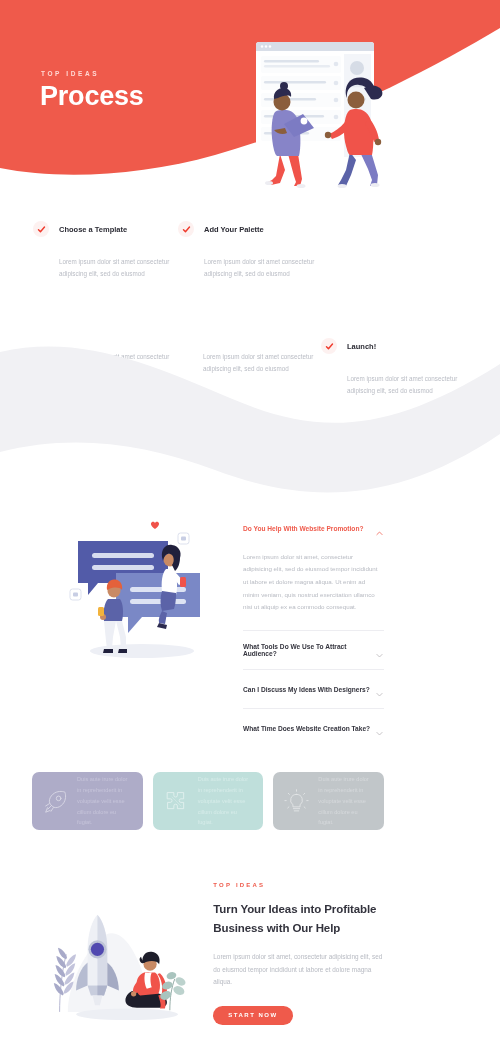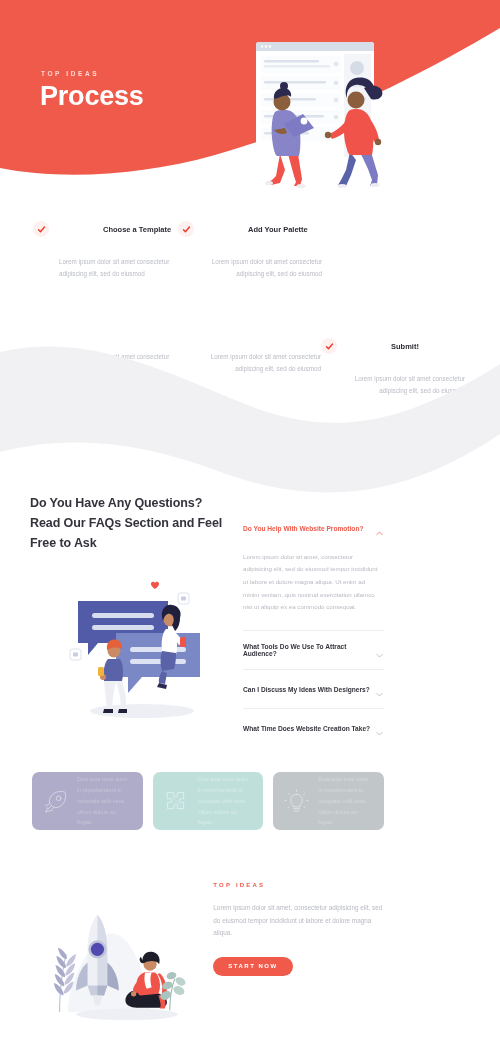--- a/index.html
+++ b/index.html
@@ -25,29 +25,29 @@
     font-size: 27px; font-weight: 700; color: #ffffff; letter-spacing: -0.2px;
   }
   .hero-illu { position: absolute; left: 228px; top: 36px; width: 180px; height: 152px; }
 
   
   .features { position: relative; padding: 0 33px; margin-top: 8px; }
   .feat-row { display: flex; gap: 0; }
   .feat {
     width: 145px; margin-right: 0; position: relative;
   }
-  .feat + .feat { margin-left: 0; text-align: right; }
+  .feat + .feat { margin-left: 0; }
   .feat-head { display: flex; align-items: center; gap: 10px; height: 22px; }
   .check-circle {
     width: 16px; height: 16px; border-radius: 50%;
     background: #fdf1f0; display: flex; align-items: center; justify-content: center;
     flex: none;
   }
   .check-circle svg { display:block; }
-  .feat-title { font-size: 7.5px; font-weight: 700; color: #2b2b34; white-space: nowrap; margin-left: 44px; }
+  .feat-title { font-size: 7.5px; font-weight: 700; color: #2b2b34; white-space: nowrap; }
   .feat-desc {
     margin-top: 16px; margin-left: 26px;
     font-size: 6.3px; line-height: 1.85; color: #b9bcc4; width: 118px;
   }
   .feat-row-2 { margin-top: 56px; }
 
   
   .wave-band { position: absolute; left: 0; top: 330px; width: 500px; height: 165px; pointer-events:none; }
 
   
@@ -230,38 +230,33 @@
         <div class="feat-desc">Lorem ipsum dolor sit amet consectetur adipiscing elit, sed do eiusmod</div>
       </div>
 
       <div class="feat">
         <div class="feat-head">
           <span class="check-circle">
             <svg width="9" height="9" viewBox="0 0 12 12">
                 <path d="M2 6.4 L4.6 9 L10 2.6" stroke="#EF3A2C" stroke-width="1.9" fill="none" stroke-linecap="round" stroke-linejoin="round"></path>
               </svg>
           </span>
-          <span class="feat-title">Submit!</span>
+          <span class="feat-title">Launch!</span>
         </div>
         <div class="feat-desc">Lorem ipsum dolor sit amet consectetur adipiscing elit, sed do eiusmod</div>
       </div>
     </div>
   </section>
 
   <svg class="wave-band" viewBox="0 0 500 165" preserveAspectRatio="none">
     <path d="M0,22 C80,4 150,34 230,68 C310,102 380,110 500,34 L500,104 C390,178 300,172 215,140 C140,112 70,104 0,122 Z" fill="#F1F1F4"></path>
   </svg>
 
   <section class="faq">
     <div class="faq-left">
-      <h2 class="faq-heading">
-        <span>Do You Have Any Questions?</span><br>
-        <span>Read Our FAQs Section and Feel</span><br>
-        <span>Free to Ask</span>
-      </h2>
 
       <svg class="faq-illu" viewBox="0 0 180 150">
         <ellipse cx="92" cy="140" rx="52" ry="7" fill="#EDEFF5"></ellipse>
 
         <path d="M28 30 L118 30 L118 72 L48 72 L38 84 L38 72 L28 72 Z" fill="#525BA8"></path>
         <rect x="42" y="42" width="62" height="5" rx="2.5" fill="#D7DCEF"></rect>
         <rect x="42" y="54" width="62" height="5" rx="2.5" fill="#D7DCEF"></rect>
 
         <path d="M66 62 L150 62 L150 106 L92 106 L78 122 L78 106 L66 106 Z" fill="#7A88C6"></path>
         <rect x="80" y="76" width="56" height="5" rx="2.5" fill="#DDE3F3"></rect>
@@ -442,18 +437,22 @@
         <ellipse cx="165" cy="112" rx="7" ry="5" fill="#A9C4BE" transform="rotate(-25 165 112)"></ellipse>
         <ellipse cx="181" cy="106" rx="7" ry="5" fill="#BCD2CD" transform="rotate(25 181 106)"></ellipse>
         <ellipse cx="167" cy="100" rx="6.5" ry="4.5" fill="#A9C4BE" transform="rotate(-20 167 100)"></ellipse>
         <ellipse cx="183" cy="95" rx="6.5" ry="4.5" fill="#BCD2CD" transform="rotate(30 183 95)"></ellipse>
         <ellipse cx="172" cy="88" rx="6" ry="4.2" fill="#A9C4BE" transform="rotate(-15 172 88)"></ellipse>
       </g>
     </svg>
 
     <div class="cta-right">
       <div class="cta-eyebrow">TOP IDEAS</div>
+      <h2 class="cta-title">
+        <span>Turn Your Ideas into Profitable</span><br>
+        <span>Business with Our Help</span>
+      </h2>
       <p class="cta-desc">Lorem ipsum dolor sit amet, consectetur adipisicing elit, sed do eiusmod tempor incididunt ut labore et dolore magna aliqua.</p>
       <button class="cta-btn">START NOW</button>
     </div>
   </section>
 
 </div>
 
 </body></html>

